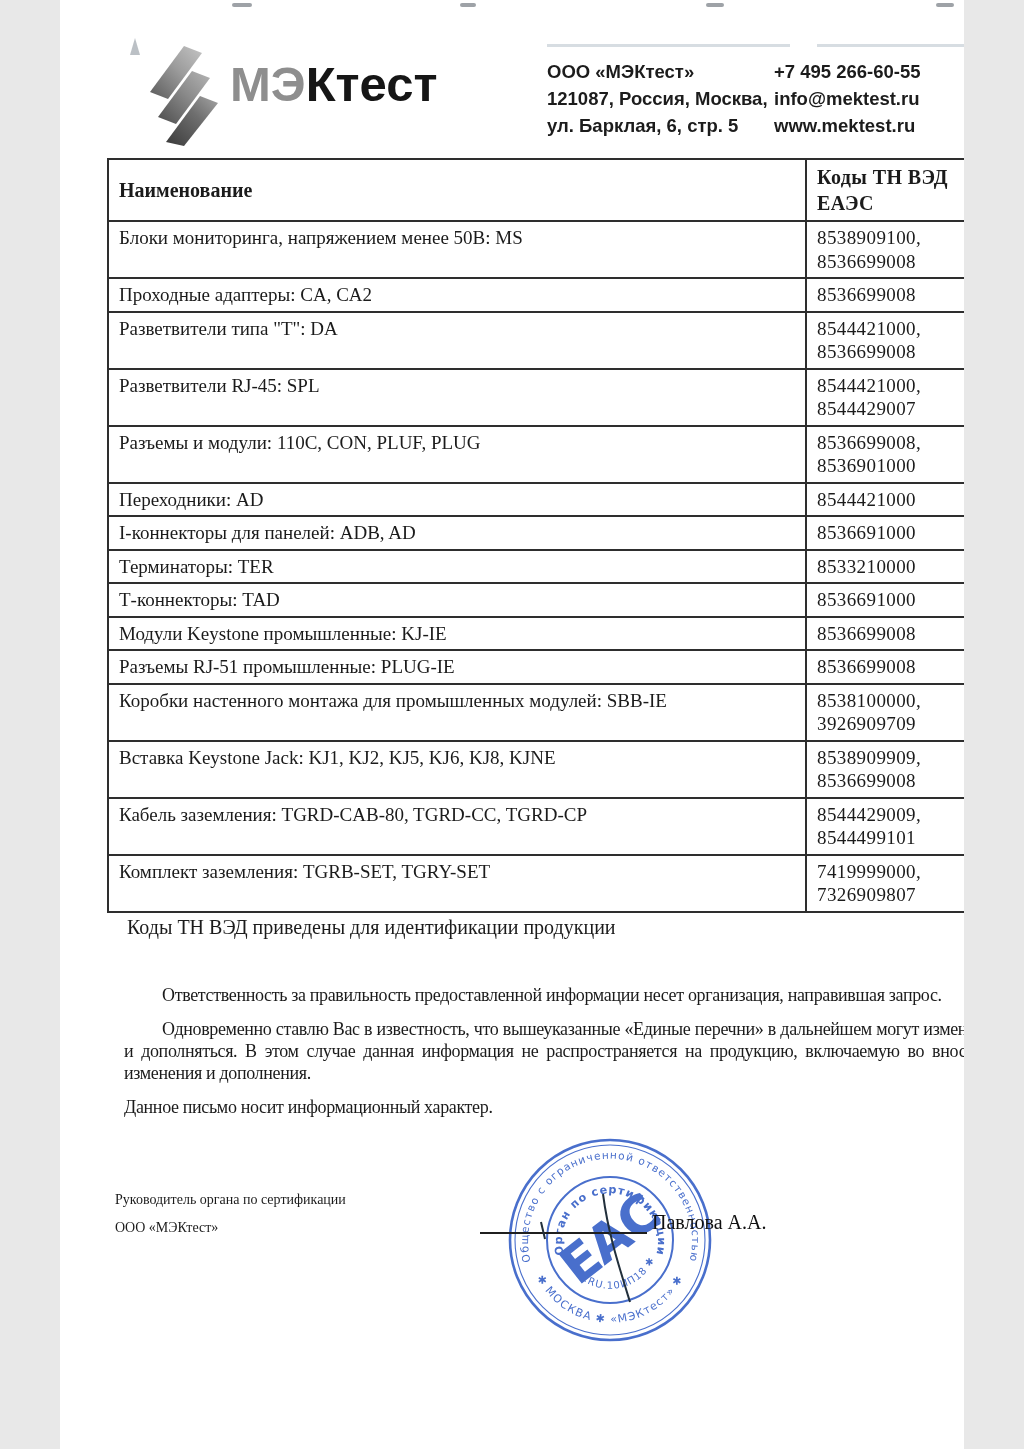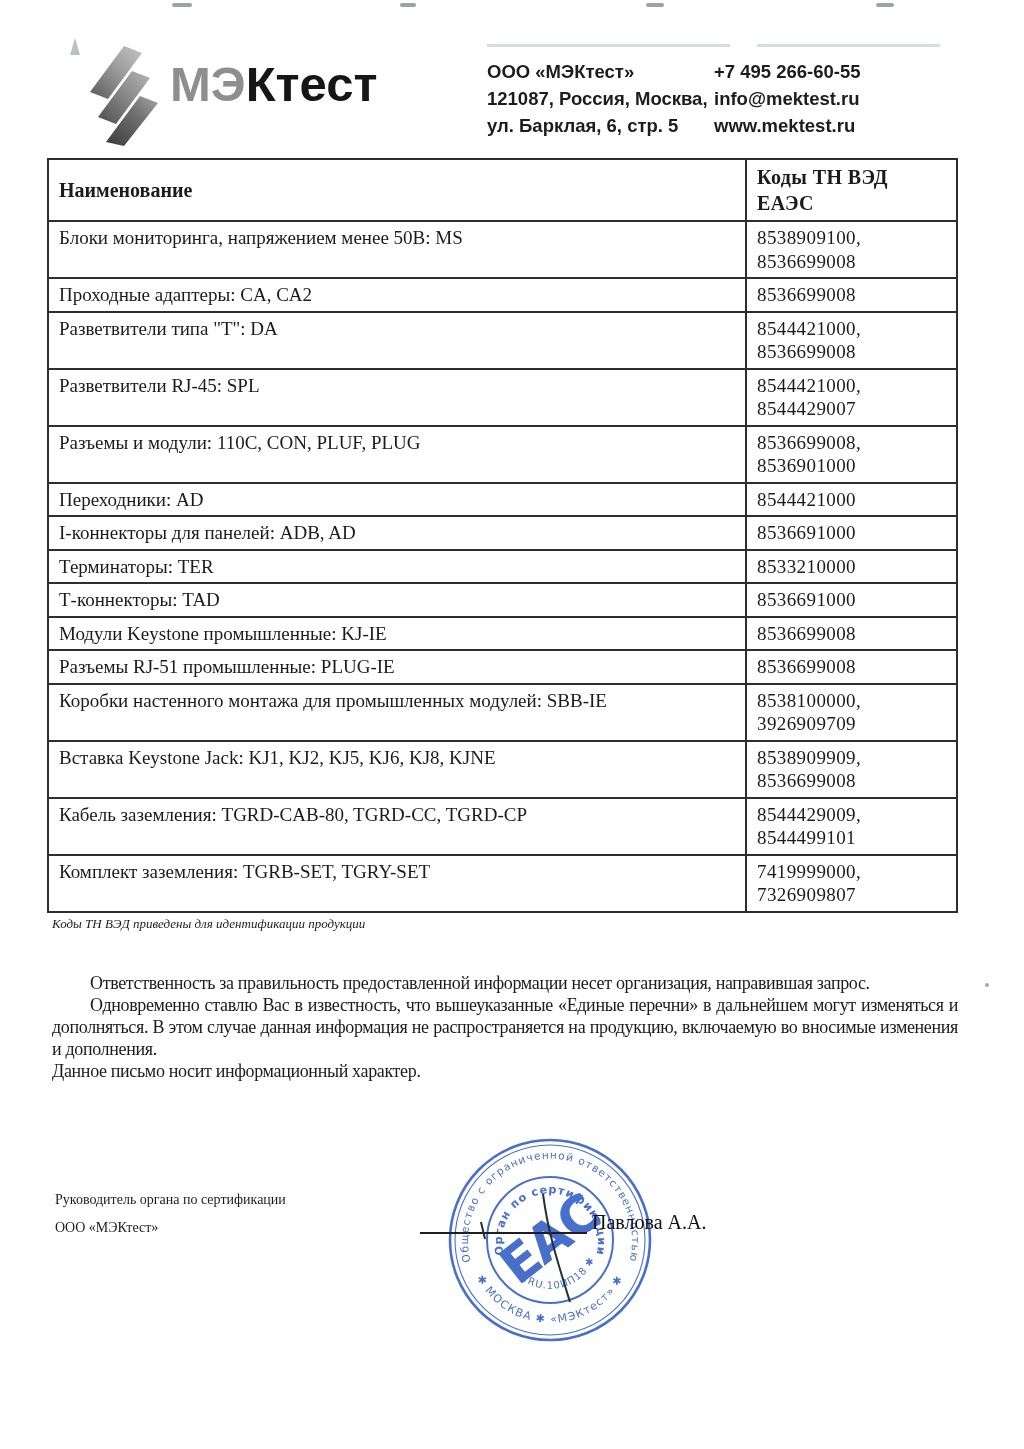--- a/index.html
+++ b/index.html
@@ -1,17 +1,17 @@
 <!DOCTYPE html>
 <html><head>
 <meta charset="utf-8">
 <style>
   html,body{margin:0;padding:0;background:#e8e8e8;}
   .page{
-    position:relative;width:1024px;height:1449px;background:#ffffff;
+    position:relative;width:904px;height:1449px;background:#ffffff;
     font-family:"Liberation Serif", serif;color:#1b1b1b;overflow:hidden;
     margin:0 auto;
   }
   
   .dash{position:absolute;height:4px;background:#8d9298;border-radius:2px;opacity:.85;}
   .faint-rule{position:absolute;height:3px;background:#d7dde2;}
   .tri{position:absolute;width:0;height:0;border-left:5px solid transparent;border-right:5px solid transparent;border-bottom:17px solid #aab0b6;opacity:.8;}
   .dot-artifact{position:absolute;width:4px;height:4px;background:#6b6b6b;border-radius:50%;opacity:.6;}
   
   .logo-icon{position:absolute;left:72px;top:42px;}
@@ -36,26 +36,26 @@
   table.codes th{
     text-align:left;font-size:20px;font-weight:bold;padding:4px 10px;line-height:26px;
   }
   table.codes td{
     font-size:19px;padding:4px 10px;line-height:23.5px;vertical-align:top;
   }
   td.c-codes,th.c-codes{letter-spacing:.4px;}
   .col-name{width:698px;}
   .col-codes{width:211px;}
   
-  .note{position:absolute;left:52px;top:916px;font-size:13px;font-style:italic;}
+  .note{position:absolute;left:67px;top:916px;font-size:20px;}
   .body-text{
     position:absolute;left:52px;top:972px;width:906px;
     font-size:18px;line-height:22px;letter-spacing:-.35px;text-align:justify;
   }
-  .body-text p{margin:0;}
+  .body-text p{margin:12px;}
   .body-text p.ind{text-indent:38px;}
   
   .sig-block{position:absolute;left:55px;top:1186px;font-size:14px;line-height:28px;}
   .stamp{position:absolute;left:439px;top:1129px;z-index:1;opacity:.92;}
   .sig-line{position:absolute;left:420px;top:1232px;width:167px;height:2px;background:#1f1f1f;z-index:3;}
   .pen{position:absolute;left:430px;top:1120px;z-index:3;}
   .signer{position:absolute;left:592px;top:1211px;font-size:20px;color:#101010;z-index:3;}
 </style>
 </head>
 <body>

